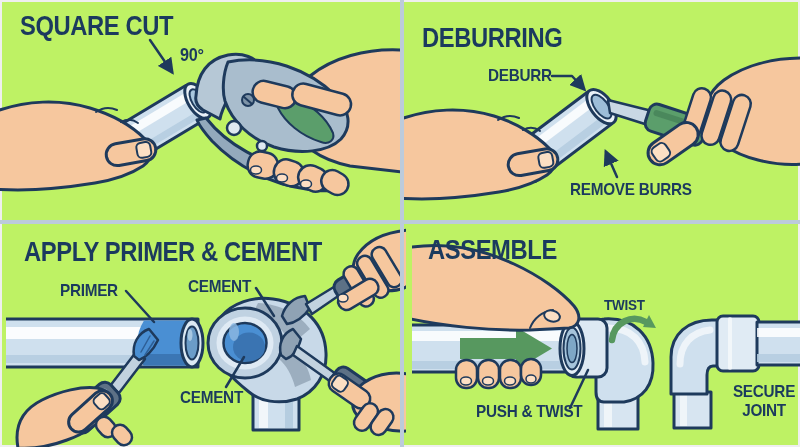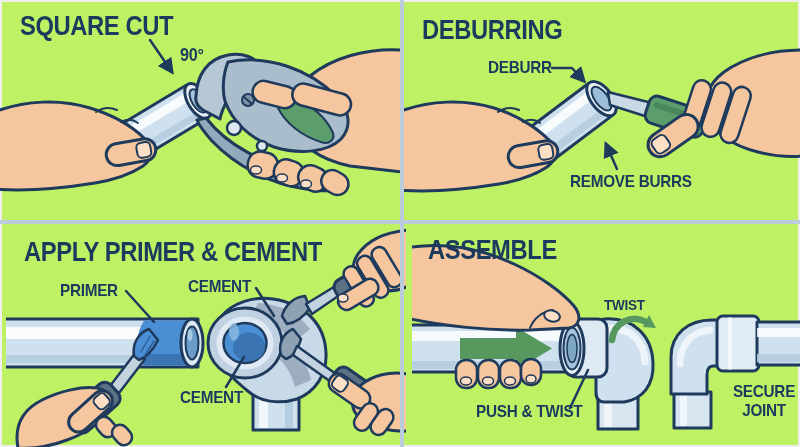--- a/index.html
+++ b/index.html
@@ -81,21 +81,21 @@
             <rect x="292" y="88" width="60" height="22" rx="11" fill="#f6c79e" stroke="#1e3a5c" stroke-width="2.5"></rect>
           </g>
       </g>
 
       <line x1="150" y1="40" x2="172" y2="72" stroke="#1e3a5c" stroke-width="2.5" marker-end="url(#ah1)"></line>
     </svg>
     <div class="title" style="left:20px;top:10px">SQUARE CUT</div>
     <div class="lbl" style="left:180px;top:45px;font-size:18px">90°</div>
   </section>
 
-  <section class="panel" style="left:404px;top:4px;width:396px;height:220px">
+  <section class="panel" style="left:404px;top:12px;width:396px;height:220px">
     <svg viewBox="0 0 396 220" width="396" height="220" stroke-linejoin="round" stroke-linecap="round">
       <defs>
         <marker id="ah2" viewBox="0 0 10 10" refX="8" refY="5" markerWidth="6.5" markerHeight="6.5" orient="auto">
           <path d="M0,0 L10,5 L0,10 Z" fill="#1e3a5c"></path>
         </marker>
       </defs>
 
       <g transform="rotate(-37 124 150)">
         <rect x="116" y="130" width="100" height="40" rx="3" fill="#cfe0ee" stroke="#1e3a5c" stroke-width="3"></rect>
         <rect x="118" y="136" width="94" height="9" fill="#ffffff" opacity=".85"></rect>

